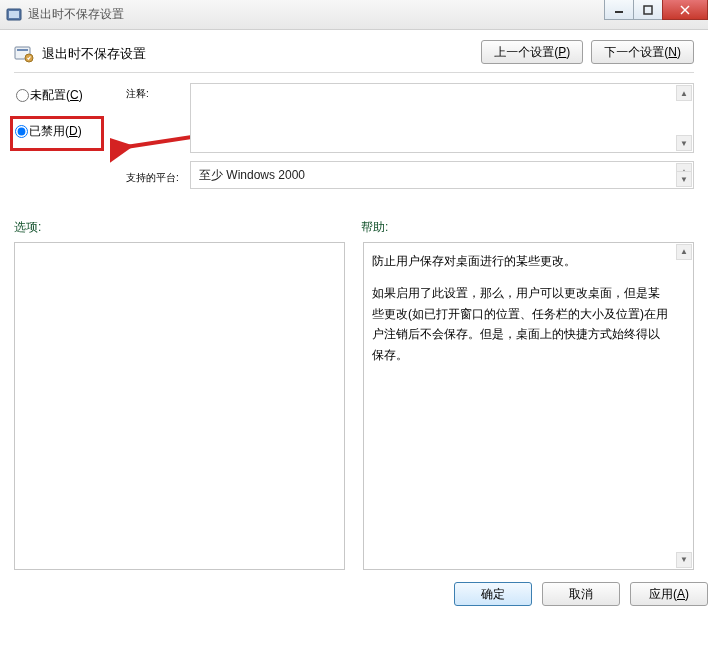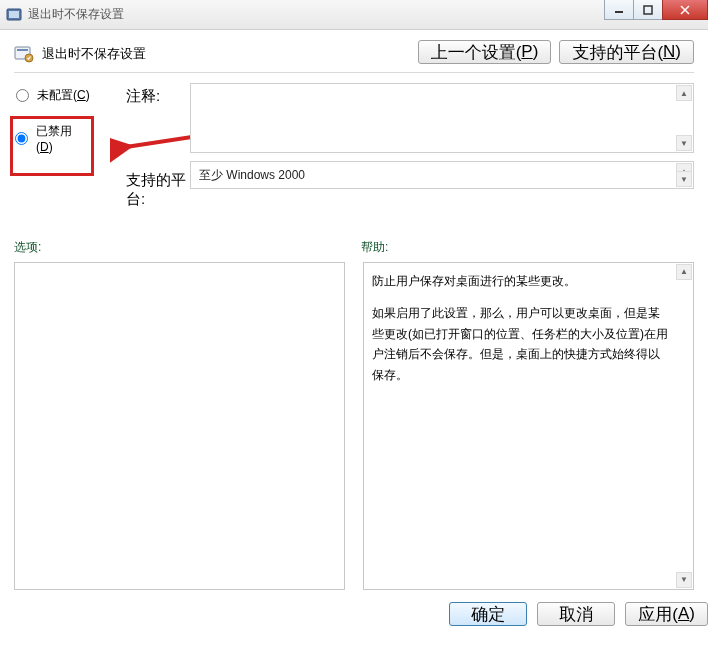--- a/index.html
+++ b/index.html
@@ -70,21 +70,21 @@
     }
     .header-title { font-size: 13px; color: #000; }
     .nav-buttons { display: flex; gap: 8px; }
     .btn {
       min-width: 96px;
       height: 24px;
       padding: 0 12px;
       border: 1px solid #a0a0a0;
       background: linear-gradient(to bottom, #fdfdfd, #e8e8e8);
       border-radius: 3px;
-      font-size: 17px;
+      font-size: 12px;
       display: inline-flex; align-items: center; justify-content: center;
       cursor: default;
     }
     .btn.primary {
       border: 1px solid #3c7fb1;
       background: linear-gradient(to bottom, #f2f9ff, #cfe7fb);
     }
     .btn .u { text-decoration: underline; }
     .divider {
       height: 1px;
@@ -100,42 +100,42 @@
       row-gap: 8px;
       align-items: start;
     }
     .radios {
       grid-column: 1; grid-row: 1 / span 4;
       display: flex; flex-direction: column; gap: 10px;
       padding-top: 2px;
       position: relative;
     }
     .radio-item {
-      display: flex; align-items: center; gap: 8px;
+      display: flex; align-items: center; gap: 1px;
       font-size: 12px;
       color: #000;
       padding: 2px 2px;
     }
     .radio-item input { margin: 0; }
     .radio-item .u { text-decoration: underline; }
     .highlight-box {
       border: 3px solid #d42222;
-      padding: 4px 6px 19px 2px;
+      padding: 4px 6px 8px 2px;
       margin-left: -4px;
-      width: 84px;
+      width: 94px;
     }
     .arrow-svg {
       position: absolute;
       left: 98px;
       top: 36px;
       pointer-events: none;
     }
     .label-col {
       grid-column: 2;
-      font-size: 15px;
+      font-size: 10px;
       color: #000;
       padding-top: 4px;
     }
     .comment-box {
       grid-column: 3; grid-row: 1 / span 3;
       height: 70px;
       border: 1px solid #cfcfcf;
       background: #fff;
       position: relative;
     }
@@ -241,21 +241,21 @@
       </span>
       <span class="header-title">退出时不保存设置</span>
     </div>
     <div class="nav-buttons">
       <div class="btn">
         <span>上一个设置(</span>
           <span class="u">P</span>
           <span>)</span>
       </div>
       <div class="btn">
-        <span>支持的平台(</span>
+        <span>下一个设置(</span>
           <span class="u">N</span>
           <span>)</span>
       </div>
     </div>
   </div>
   <div class="divider"></div>
 
   <div class="config-grid" style="position:relative;">
     <div class="radios">
       <label class="radio-item">

